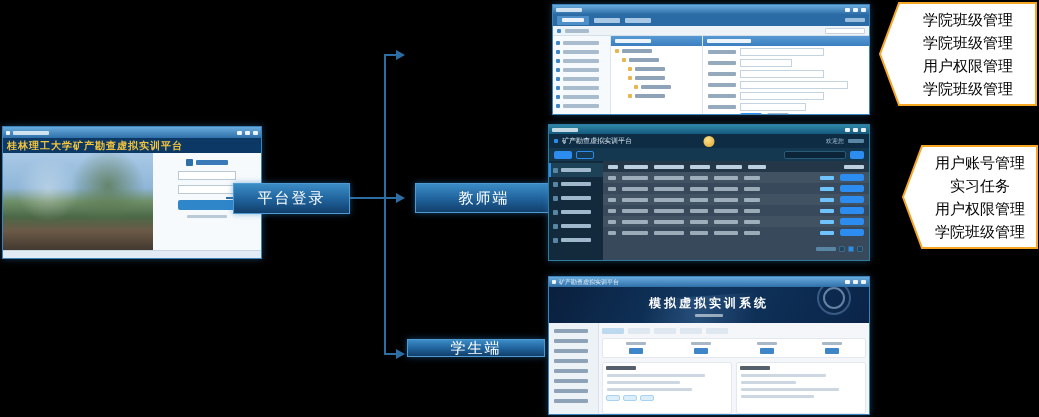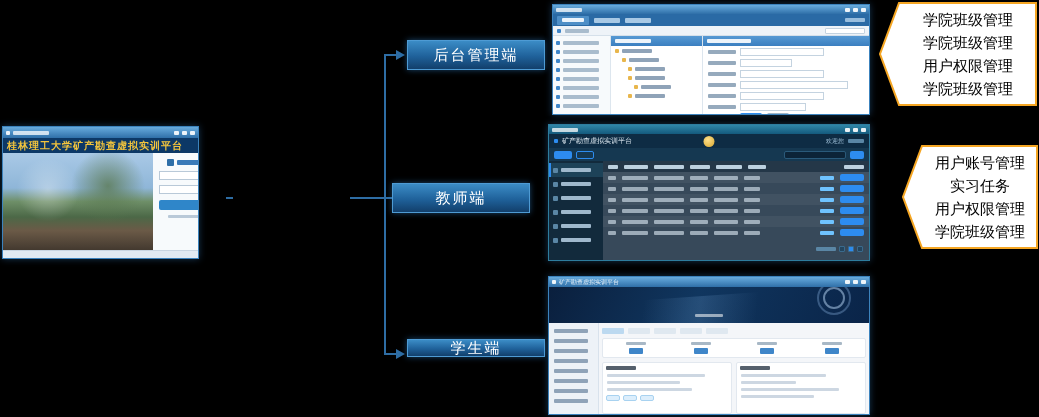--- a/index.html
+++ b/index.html
@@ -125,21 +125,21 @@
   .callout svg{position:absolute;left:0;top:0;width:100%;height:100%}
   .co-text{position:absolute;left:0;top:0;right:0;bottom:0;display:flex;flex-direction:column;
     align-items:center;justify-content:center;padding-left:20px;color:#000;
     font-size:15px;line-height:23px;text-align:center}
 </style>
 </head>
 <body>
 
 <div class="canvas">
 
-  <div class="win" style="left:2px;top:126px;width:197px;height:133px">
+  <div class="win" style="left:2px;top:126px;width:260px;height:133px">
     <div class="titlebar tb-blue" style="height:11px">
       <span class="sq" style="background:#fff;opacity:.9"></span>
       <span class="ph" style="width:36px;height:4px;background:rgba(255,255,255,.75)"></span>
       <span class="grow"></span>
       <span class="ctrl"></span>
       <span class="ctrl"></span>
       <span class="ctrl"></span>
     </div>
     <div class="login-header">桂林理工大学矿产勘查虚拟实训平台</div>
     <div class="login-body">
@@ -160,22 +160,22 @@
 
   <div class="line-h" style="left:226px;top:197px;width:7px"></div>
   <div class="line-h" style="left:350px;top:197px;width:47px"></div>
   <div class="line-v" style="left:384px;top:54px;height:301px"></div>
   <div class="line-h" style="left:384px;top:54px;width:13px"></div>
   <div class="line-h" style="left:384px;top:353px;width:13px"></div>
   <div class="arrow-right" style="left:396px;top:50px"></div>
   <div class="arrow-right" style="left:396px;top:193px"></div>
   <div class="arrow-right" style="left:396px;top:349px"></div>
 
-  <div class="flow-box" style="left:407px;top:40px;width:138px;height:30px">后台管理端</div>
-  <div class="flow-box" style="left:392px;top:183px;width:138px;height:30px">教师端</div>
+  <div class="flow-box" style="left:233px;top:183px;width:117px;height:31px">平台登录</div>
+  <div class="flow-box" style="left:415px;top:183px;width:138px;height:30px">教师端</div>
   <div class="flow-box" style="left:407px;top:339px;width:138px;height:18px">学生端</div>
 
   <div class="win" style="left:552px;top:4px;width:318px;height:111px">
     <div class="titlebar tb-blue" style="height:9px">
       <span class="ph" style="width:26px;height:4px;background:rgba(255,255,255,.75)"></span>
       <span class="grow"></span>
       <span class="ctrl"></span>
       <span class="ctrl"></span>
       <span class="ctrl"></span>
     </div>
@@ -470,20 +470,21 @@
       <span class="s-title">矿产勘查虚拟实训平台</span>
       <span class="grow"></span>
       <span class="ctrl"></span>
       <span class="ctrl"></span>
       <span class="ctrl"></span>
     </div>
     <div class="s-banner">
       <span class="streak"></span>
       <span class="swirl" style="right:18px;top:-6px;width:34px;height:34px"></span>
       <span class="swirl" style="right:24px;top:0;width:22px;height:22px;border-color:rgba(190,220,250,.5)"></span>
+      <div class="s-banner-title">模拟虚拟实训系统</div>
       <span class="s-banner-sub"></span>
     </div>
     <div class="s-body">
       <div class="s-side">
         <div class="s-item">
           <span class="bar" style="width:34px;background:#8fa3b8;height:4px"></span>
         </div>
 
         <div class="s-item">
           <span class="bar" style="width:34px;background:#8fa3b8;height:4px"></span>

